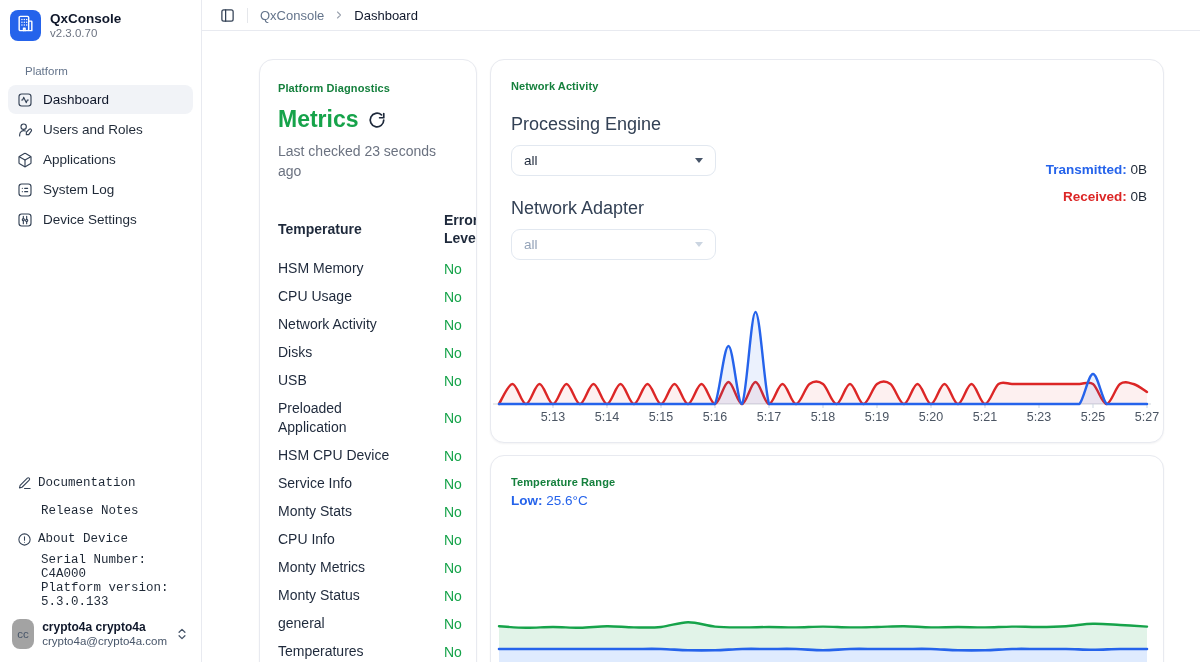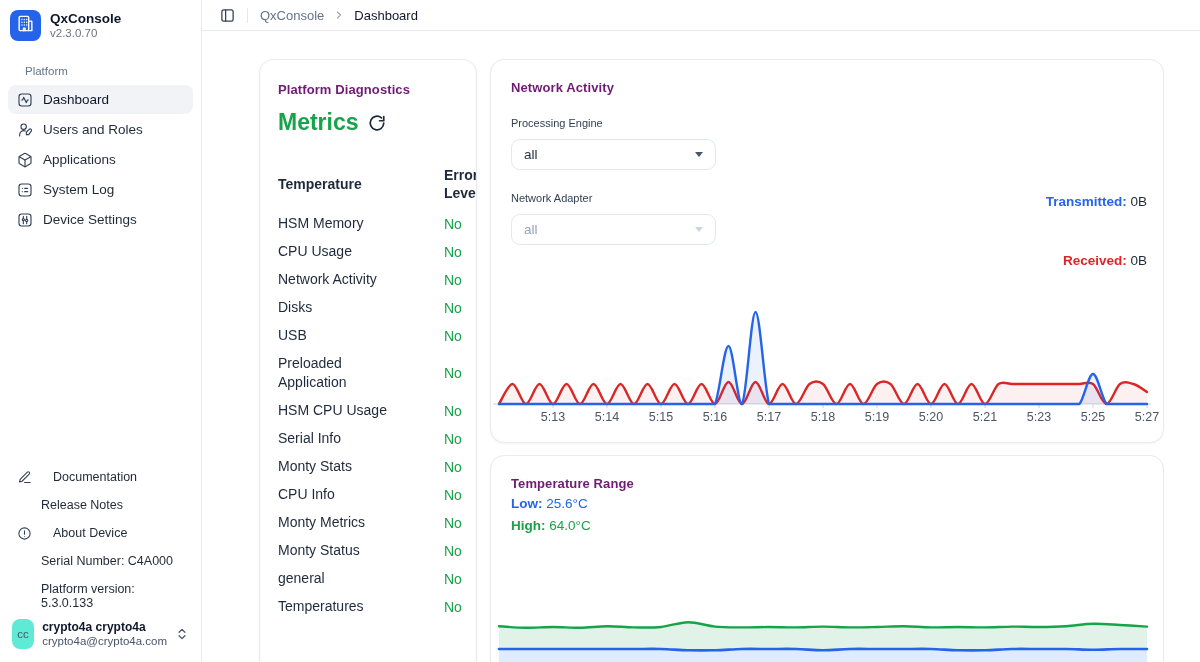--- a/index.html
+++ b/index.html
@@ -16,26 +16,26 @@
   .app-name { font-size:13.5px; font-weight:bold; color:#0f172a; line-height:16px; }
   .app-version { font-size:11.5px; color:#6b7280; line-height:13px; }
   .section-label { font-size:11.5px; color:#64748b; margin:24px 0 8px 17px; }
   .nav { display:flex; flex-direction:column; gap:1px; }
   .nav-item { display:flex; align-items:center; gap:10px; height:29px;
     padding:0 9px; border-radius:8px; font-size:13.5px; color:#1f2937; cursor:pointer; }
   .nav-item.active { background:#f1f3f7; font-weight:500; color:#0f172a; }
   .nav-item .ic { display:flex; color:#334155; }
   .spacer { flex:1 1 auto; }
   .foot { display:flex; flex-direction:column; gap:2px; margin-bottom:6px; }
-  .foot-item { display:flex; gap:21px; height:26px;
-    padding:0 9px; border-radius:8px; font-size:12.5px; color:#1f2937; }
+  .foot-item { display:flex; align-items:center; gap:6px; height:26px;
+    padding:0 9px; border-radius:8px; font-size:12.5px; color:#1f2937;font-family:Liberation Mono, monospace; }
   .foot-item.indent { padding-left:33px; }
   .foot-item .ic { display:flex; color:#334155; }
   .user-row { display:flex; align-items:center; gap:8px; padding:5px 4px; cursor:pointer; }
-  .avatar { width:30px; height:30px; border-radius:8px; background:#5eead4;
+  .avatar { width:30px; height:30px; border-radius:8px; background:#a3a3a3;
     display:flex; align-items:center; justify-content:center; font-size:11.5px; color:#475569; }
   .user-name { font-size:12px; font-weight:bold; color:#0f172a; line-height:15px; }
   .user-email { font-size:11.5px; color:#475569; line-height:13px; }
   .user-caret { margin-left:auto; color:#475569; display:flex; }
 
   
   .main { position:absolute; left:202px; top:0; width:998px; height:662px; overflow:hidden; }
   .topbar { height:31px; display:flex; align-items:center; gap:12px; padding:0 18px;
     border-bottom:1px solid #e8eaf0; }
   .tb-toggle { display:flex; color:#334155; cursor:pointer; }
@@ -44,47 +44,47 @@
   .crumb-root { color:#64748b; cursor:pointer; }
   .crumb-sep { display:flex; color:#9ca3af; }
   .crumb-cur { color:#0f172a; font-weight:500; }
 
   .card { position:absolute; background:#fff; border:1px solid #e8eaf0; border-radius:14px;
     box-shadow:0 1px 2px rgba(16,24,40,.05); overflow:hidden; }
   #card-diagnostics { left:57px; top:59px; width:218px; height:780px; padding:22px 0 0 18px; }
   #card-network { left:288px; top:59px; width:674px; height:384px; padding:20px; }
   #card-temperature { left:288px; top:455px; width:674px; height:380px; padding:20px; }
 
-  .card-title { font-size:13px; font-weight:bold; color:#701a75; letter-spacing:.1px; }
+  .card-title { font-size:11px; font-weight:bold; color:#15803d; letter-spacing:.1px; }
 
   
   .status-line { display:flex; align-items:center; gap:9px; margin-top:12px; }
   .status-text { font-size:23px; font-weight:bold; color:#16a34a; }
   .refresh-btn { display:flex; color:#1e293b; cursor:pointer; }
   .last-checked { font-size:14px; color:#6b7280; line-height:20px; margin-top:8px; width:170px; }
   .diag-table { margin-top:30px; }
   .diag-head { display:flex; align-items:center; margin-bottom:12px; }
   .diag-head .c1 { flex:0 0 166px; font-size:14px; font-weight:bold; color:#1e293b; }
   .diag-head .c2 { width:46px; font-size:14px; font-weight:bold; color:#1e293b; line-height:18px; }
   .diag-row { display:flex; align-items:center; margin-bottom:9px; }
   .diag-row .c1 { flex:0 0 166px; padding-right:32px; font-size:14px; color:#1e293b;
     font-weight:500; line-height:19px; }
   .diag-row .c2 { width:46px; font-size:14px; color:#16a34a; }
 
   
-  .filter-label { font-size:11px; color:#334155; margin-top:22px; }
+  .filter-label { font-size:18px; color:#334155; margin-top:22px; }
   .select { width:205px; height:31px; margin-top:10px; border:1px solid #e2e8f0;
     border-radius:9px; display:flex; align-items:center; padding:0 12px; font-size:13.5px;
     color:#1e293b; cursor:pointer; background:#fff; }
   .select.disabled { color:#94a3b8; cursor:default; }
   .select .caret { margin-left:auto; width:0; height:0; border-left:4.5px solid transparent;
     border-right:4.5px solid transparent; border-top:5.5px solid #475569; }
   .select.disabled .caret { border-top-color:#cbd5e1; }
   .net-stats { position:absolute; top:96px; right:16px; text-align:right; }
-  .stat-line { font-size:13.5px; line-height:27px;margin-top:32px; }
+  .stat-line { font-size:13.5px; line-height:27px; }
   .stat-label { font-weight:bold; }
   .stat-value { color:#1f2937; }
   #net-chart { position:absolute; left:2px; bottom:8px; }
 
   
   .temp-line { font-size:13.5px; margin-top:7px; }
   .temp-line.first { margin-top:5px; }
   .tl-label { font-weight:bold; }
   #temp-chart { position:absolute; left:2px; top:133px; }
 </style>
@@ -234,20 +234,21 @@
     <div class="card-title">Platform Diagnostics</div>
     <div class="status-line">
       <span class="status-text">Metrics</span>
       <span class="refresh-btn">
         <svg width="18" height="18" viewBox="0 0 24 24" fill="none" stroke="currentColor" stroke-width="2.3" stroke-linecap="round" stroke-linejoin="round">
           <path d="M21 12a9 9 0 1 1-3.1-6.8"></path>
             <path d="M21 3.5V9h-5.5"></path>
         </svg>
       </span>
     </div>
+    <div class="last-checked">Last checked 23 seconds ago</div>
     <div class="diag-table">
       <div class="diag-head">
         <div class="c1">Temperature</div>
         <div class="c2">Error Level</div>
       </div>
       <div id="diag-rows">
           <div class="diag-row">
             <div class="c1">HSM Memory</div>
             <div class="c2">No</div>
           </div>
@@ -265,25 +266,25 @@
           </div>
           <div class="diag-row">
             <div class="c1">USB</div>
             <div class="c2">No</div>
           </div>
           <div class="diag-row">
             <div class="c1">Preloaded Application</div>
             <div class="c2">No</div>
           </div>
           <div class="diag-row">
-            <div class="c1">HSM CPU Usage</div>
-            <div class="c2">No</div>
-          </div>
-          <div class="diag-row">
-            <div class="c1">Serial Info</div>
+            <div class="c1">HSM CPU Device</div>
+            <div class="c2">No</div>
+          </div>
+          <div class="diag-row">
+            <div class="c1">Service Info</div>
             <div class="c2">No</div>
           </div>
           <div class="diag-row">
             <div class="c1">Monty Stats</div>
             <div class="c2">No</div>
           </div>
           <div class="diag-row">
             <div class="c1">CPU Info</div>
             <div class="c2">No</div>
           </div>
@@ -365,24 +366,20 @@
           <path d="M6.0 110.0C8.3 110.0 15.0 110.0 19.5 110.0C24.0 110.0 28.5 110.0 33.0 110.0C37.5 110.0 42.0 110.0 46.5 110.0C51.0 110.0 55.5 110.0 60.0 110.0C64.5 110.0 69.0 110.0 73.5 110.0C78.0 110.0 82.5 110.0 87.0 110.0C91.5 110.0 96.0 110.0 100.5 110.0C105.0 110.0 109.5 110.0 114.0 110.0C118.5 110.0 123.0 110.0 127.5 110.0C132.0 110.0 136.5 110.0 141.0 110.0C145.5 110.0 150.0 110.0 154.5 110.0C159.0 110.0 163.5 110.0 168.0 110.0C172.5 110.0 177.0 110.0 181.5 110.0C186.0 110.0 190.5 110.0 195.0 110.0C199.5 110.0 204.0 110.0 208.5 110.0C213.0 110.0 217.5 110.0 222.0 110.0C226.5 100.3 231.0 52.0 235.5 52.0C240.0 52.0 244.5 110.0 249.0 110.0C253.5 104.3 258.0 18.0 262.5 18.0C267.0 18.0 271.5 94.7 276.0 110.0C280.5 110.0 285.0 110.0 289.5 110.0C294.0 110.0 298.5 110.0 303.0 110.0C307.5 110.0 312.0 110.0 316.5 110.0C321.0 110.0 325.5 110.0 330.0 110.0C334.5 110.0 339.0 110.0 343.5 110.0C348.0 110.0 352.5 110.0 357.0 110.0C361.5 110.0 366.0 110.0 370.5 110.0C375.0 110.0 379.5 110.0 384.0 110.0C388.5 110.0 393.0 110.0 397.5 110.0C402.0 110.0 406.5 110.0 411.0 110.0C415.5 110.0 420.0 110.0 424.5 110.0C429.0 110.0 433.5 110.0 438.0 110.0C442.5 110.0 447.0 110.0 451.5 110.0C456.0 110.0 460.5 110.0 465.0 110.0C469.5 110.0 474.0 110.0 478.5 110.0C483.0 110.0 487.5 110.0 492.0 110.0C496.5 110.0 501.0 110.0 505.5 110.0C510.0 110.0 514.5 110.0 519.0 110.0C523.5 110.0 528.0 110.0 532.5 110.0C537.0 110.0 541.5 110.0 546.0 110.0C550.5 110.0 555.0 110.0 559.5 110.0C564.0 110.0 568.5 110.0 573.0 110.0C577.5 110.0 582.0 110.0 586.5 110.0C591.0 105.0 595.5 80.0 600.0 80.0C604.5 80.0 609.0 105.0 613.5 110.0C618.0 110.0 622.5 110.0 627.0 110.0C631.5 110.0 636.0 110.0 640.5 110.0C645.0 110.0 651.8 110.0 654.0 110.0" fill="none" stroke="#2563eb" stroke-width="2.4" stroke-linecap="round" stroke-linejoin="round"></path>
         </svg></div>
   </section>
 
   <section class="card" id="card-temperature">
     <div class="card-title">Temperature Range</div>
     <div class="temp-line first">
       <span class="tl-label" style="color:#2563eb">Low:</span>
       <span style="color:#2563eb">25.6°C</span>
     </div>
-    <div class="temp-line">
-      <span class="tl-label" style="color:#16a34a">High:</span>
-      <span style="color:#16a34a">64.0°C</span>
-    </div>
     <div id="temp-chart"><svg width="670" height="200" viewBox="0 0 670 200">
           <path d="M6.0 37.2C10.5 37.5 24.0 38.7 33.0 38.8C42.0 38.9 51.0 38.0 60.0 38.0C69.0 38.0 78.0 38.9 87.0 38.8C96.0 38.7 105.0 37.3 114.0 37.2C123.0 37.1 132.0 38.3 141.0 38.4C150.0 38.5 159.0 38.9 168.0 38.0C177.0 37.1 186.0 33.3 195.0 33.2C204.0 33.1 213.0 36.7 222.0 37.6C231.0 38.5 240.0 38.3 249.0 38.4C258.0 38.5 267.0 38.0 276.0 38.0C285.0 38.0 294.0 38.5 303.0 38.4C312.0 38.3 321.0 37.6 330.0 37.6C339.0 37.6 348.0 38.3 357.0 38.4C366.0 38.5 375.0 38.2 384.0 38.0C393.0 37.8 402.0 37.1 411.0 37.2C420.0 37.3 429.0 38.3 438.0 38.4C447.0 38.5 456.0 38.0 465.0 38.0C474.0 38.0 483.0 38.5 492.0 38.4C501.0 38.3 510.0 37.7 519.0 37.6C528.0 37.5 537.0 38.1 546.0 38.0C555.0 37.9 564.0 37.7 573.0 37.2C582.0 36.7 591.0 35.0 600.0 34.8C609.0 34.6 618.0 35.5 627.0 36.0C636.0 36.5 649.5 37.3 654.0 37.6L654 60L6 60Z" fill="#16a34a" fill-opacity="0.13" stroke="none"></path>
           <path d="M6.0 60.0C10.5 60.0 24.0 60.0 33.0 60.0C42.0 60.0 51.0 60.0 60.0 60.0C69.0 60.0 78.0 60.0 87.0 60.0C96.0 60.0 105.0 60.0 114.0 60.0C123.0 60.0 132.0 60.0 141.0 60.0C150.0 60.0 159.0 59.8 168.0 60.0C177.0 60.2 186.0 61.0 195.0 61.2C204.0 61.4 213.0 61.4 222.0 61.2C231.0 61.0 240.0 60.2 249.0 60.0C258.0 59.8 267.0 60.0 276.0 60.0C285.0 60.0 294.0 59.8 303.0 60.0C312.0 60.2 321.0 61.2 330.0 61.2C339.0 61.2 348.0 60.2 357.0 60.0C366.0 59.8 375.0 60.0 384.0 60.0C393.0 60.0 402.0 60.0 411.0 60.0C420.0 60.0 429.0 59.8 438.0 60.0C447.0 60.2 456.0 61.0 465.0 61.2C474.0 61.4 483.0 61.4 492.0 61.2C501.0 61.0 510.0 60.2 519.0 60.0C528.0 59.8 537.0 60.0 546.0 60.0C555.0 60.0 564.0 59.9 573.0 60.0C582.0 60.1 591.0 60.8 600.0 60.8C609.0 60.8 618.0 60.1 627.0 60.0C636.0 59.9 649.5 60.0 654.0 60.0L654 200L6 200Z" fill="#3b82f6" fill-opacity="0.16" stroke="none"></path>
           <path d="M6.0 37.2C10.5 37.5 24.0 38.7 33.0 38.8C42.0 38.9 51.0 38.0 60.0 38.0C69.0 38.0 78.0 38.9 87.0 38.8C96.0 38.7 105.0 37.3 114.0 37.2C123.0 37.1 132.0 38.3 141.0 38.4C150.0 38.5 159.0 38.9 168.0 38.0C177.0 37.1 186.0 33.3 195.0 33.2C204.0 33.1 213.0 36.7 222.0 37.6C231.0 38.5 240.0 38.3 249.0 38.4C258.0 38.5 267.0 38.0 276.0 38.0C285.0 38.0 294.0 38.5 303.0 38.4C312.0 38.3 321.0 37.6 330.0 37.6C339.0 37.6 348.0 38.3 357.0 38.4C366.0 38.5 375.0 38.2 384.0 38.0C393.0 37.8 402.0 37.1 411.0 37.2C420.0 37.3 429.0 38.3 438.0 38.4C447.0 38.5 456.0 38.0 465.0 38.0C474.0 38.0 483.0 38.5 492.0 38.4C501.0 38.3 510.0 37.7 519.0 37.6C528.0 37.5 537.0 38.1 546.0 38.0C555.0 37.9 564.0 37.7 573.0 37.2C582.0 36.7 591.0 35.0 600.0 34.8C609.0 34.6 618.0 35.5 627.0 36.0C636.0 36.5 649.5 37.3 654.0 37.6" fill="none" stroke="#16a34a" stroke-width="2.4" stroke-linecap="round" stroke-linejoin="round"></path>
           <path d="M6.0 60.0C10.5 60.0 24.0 60.0 33.0 60.0C42.0 60.0 51.0 60.0 60.0 60.0C69.0 60.0 78.0 60.0 87.0 60.0C96.0 60.0 105.0 60.0 114.0 60.0C123.0 60.0 132.0 60.0 141.0 60.0C150.0 60.0 159.0 59.8 168.0 60.0C177.0 60.2 186.0 61.0 195.0 61.2C204.0 61.4 213.0 61.4 222.0 61.2C231.0 61.0 240.0 60.2 249.0 60.0C258.0 59.8 267.0 60.0 276.0 60.0C285.0 60.0 294.0 59.8 303.0 60.0C312.0 60.2 321.0 61.2 330.0 61.2C339.0 61.2 348.0 60.2 357.0 60.0C366.0 59.8 375.0 60.0 384.0 60.0C393.0 60.0 402.0 60.0 411.0 60.0C420.0 60.0 429.0 59.8 438.0 60.0C447.0 60.2 456.0 61.0 465.0 61.2C474.0 61.4 483.0 61.4 492.0 61.2C501.0 61.0 510.0 60.2 519.0 60.0C528.0 59.8 537.0 60.0 546.0 60.0C555.0 60.0 564.0 59.9 573.0 60.0C582.0 60.1 591.0 60.8 600.0 60.8C609.0 60.8 618.0 60.1 627.0 60.0C636.0 59.9 649.5 60.0 654.0 60.0" fill="none" stroke="#2563eb" stroke-width="2.6" stroke-linecap="round" stroke-linejoin="round"></path>
         </svg></div>
   </section>
 </div>
 
 </body></html>

